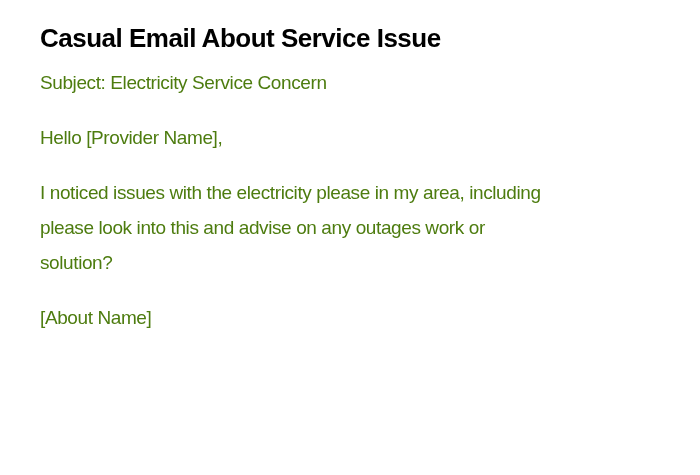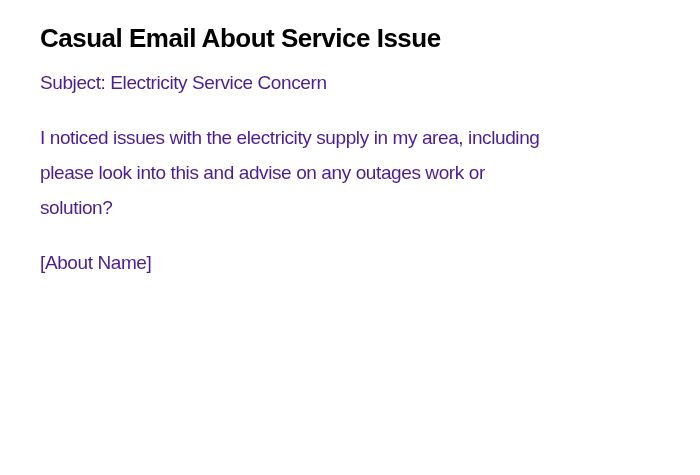--- a/index.html
+++ b/index.html
@@ -28,39 +28,40 @@
     font-weight: bold;
     letter-spacing: -0.5px;
     color: #000000;
     white-space: nowrap;
   }
   .para {
     margin: 0 0 20px 0;
     font-size: 19px;
     line-height: 35px;
     letter-spacing: -0.4px;
-    color: #4c1d95;
+    color: #4d7c0f;
   }
   .line {
     display: block;
     white-space: nowrap;
   }
 </style>
 </head>
 <body>
 
 <div class="page">
 
   <h1 class="doc-title">Casual Email About Service Issue</h1>
 
   <p class="para">Subject: Electricity Service Concern</p>
 
+  <p class="para">Hello [Provider Name],</p>
 
   <p class="para">
-    <span class="line">I noticed issues with the electricity supply in my area, including</span>
+    <span class="line">I noticed issues with the electricity please in my area, including</span>
     <span class="line">please look into this and advise on any outages work or</span>
     <span class="line">solution?</span>
   </p>
 
 
   <p class="para">[About Name]</p>
 
 </div>
 
 </body></html>

